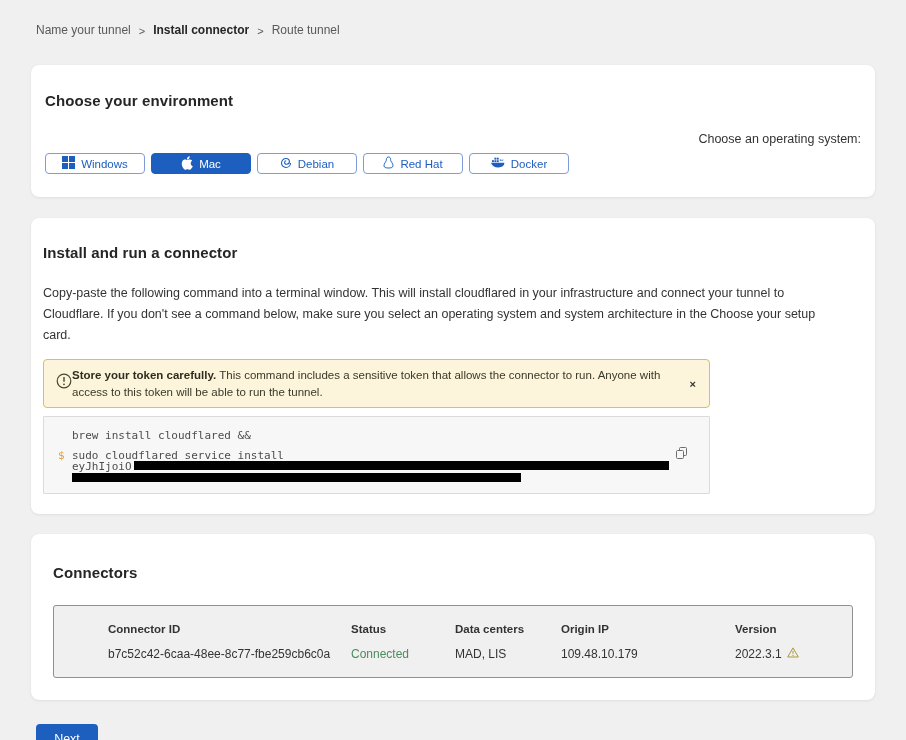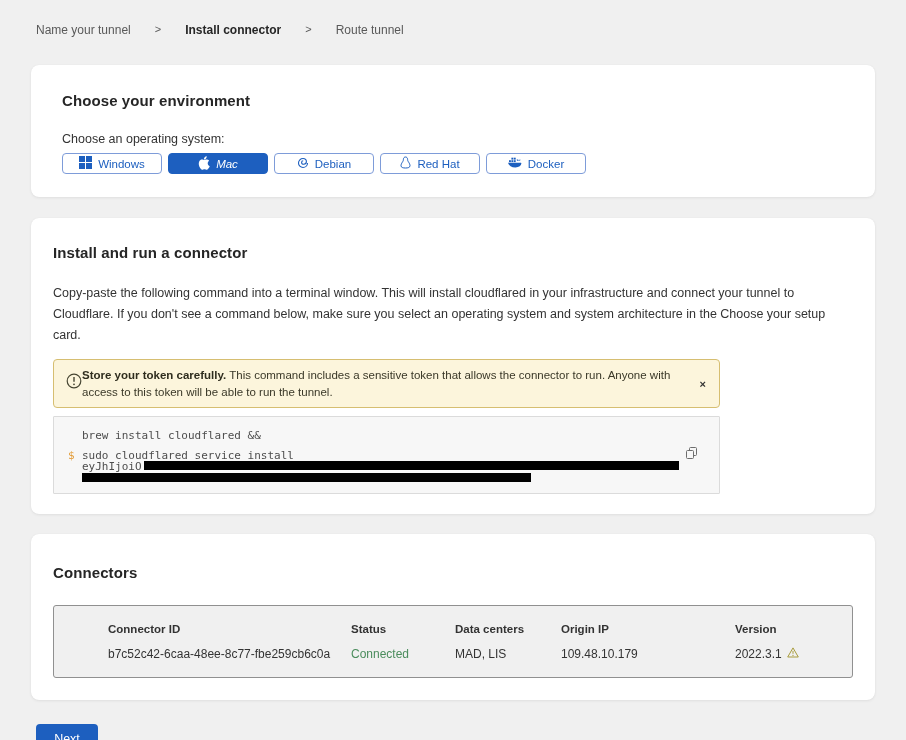--- a/index.html
+++ b/index.html
@@ -4,39 +4,39 @@
 <style>
   * { margin:0; padding:0; box-sizing:border-box; }
   html,body { width:906px; height:740px; }
   body {
     font-family:"Liberation Sans", sans-serif;
     background:#F0F0F0;
     color:#333;
     overflow:hidden;
   }
   
-  .breadcrumb { padding:23px 0 0 36px; font-size:12px; display:flex; gap:24px; align-items:flex-start; color:#595959; }
+  .breadcrumb { padding:23px 0 0 36px; font-size:12px; display:flex; gap:8px; align-items:flex-end; color:#595959; }
   .breadcrumb .crumb-active { color:#262626; font-weight:bold; }
   .breadcrumb .sep { color:#595959; font-size:11px; }
 
   
   .card { margin:0 31px; background:#FFFFFF; border-radius:8px;
           box-shadow:0 1px 3px rgba(0,0,0,.07), 0 0 1px rgba(0,0,0,.06); }
   h2 { font-size:15px; font-weight:bold; color:#262626; letter-spacing:.1px; }
 
-  .card-env { margin-top:28px; padding:27px 31px 23px; }
-  .os-label { margin-top:23px; font-size:12.5px; color:#333; }
+  .card-env { margin-top:28px; padding:27px 14px 23px; }
+  .os-label { margin-top:23px; font-size:12.5px; color:#333;text-align:right; }
   .os-row { display:flex; gap:6px; margin-top:7px; }
   .os-btn { width:100px; height:21px; border:1px solid #7E9CD9; border-radius:4px; background:#FFF;
             color:#1D5FBF; font-size:11.5px; display:flex; align-items:center; justify-content:center;
             gap:6px; cursor:pointer; font-family:inherit; }
-  .os-btn.selected { background:#1D5FBF; color:#FFF; border-color:#1D5FBF;font-style:italic; }
+  .os-btn.selected { background:#1D5FBF; color:#FFF; border-color:#1D5FBF; }
   .os-btn svg { flex:none; }
 
-  .card-install { margin-top:21px; padding:26px 22px 20px; }
+  .card-install { margin-top:21px; padding:26px 12px 20px; }
   .desc { margin-top:22px; font-size:12.5px; color:#333; line-height:21px; width:796px; }
 
   .banner { margin-top:13px; width:667px; background:#FCF5DC; border:1px solid #D6BE71; border-radius:4px;
             padding:7px 34px 7px 12px; display:flex; align-items:flex-start; position:relative; }
   .banner-icon { flex:none; margin-top:6px; }
   .banner-text { font-size:11.5px; line-height:16.5px; color:#3A3828; }
   .banner-text b { color:#2F2D1E; }
   .banner-close { position:absolute; right:13px; top:50%; transform:translateY(-50%); font-size:11px;
                   font-weight:bold; color:#333; cursor:pointer; background:none; border:none; line-height:1; }
 

